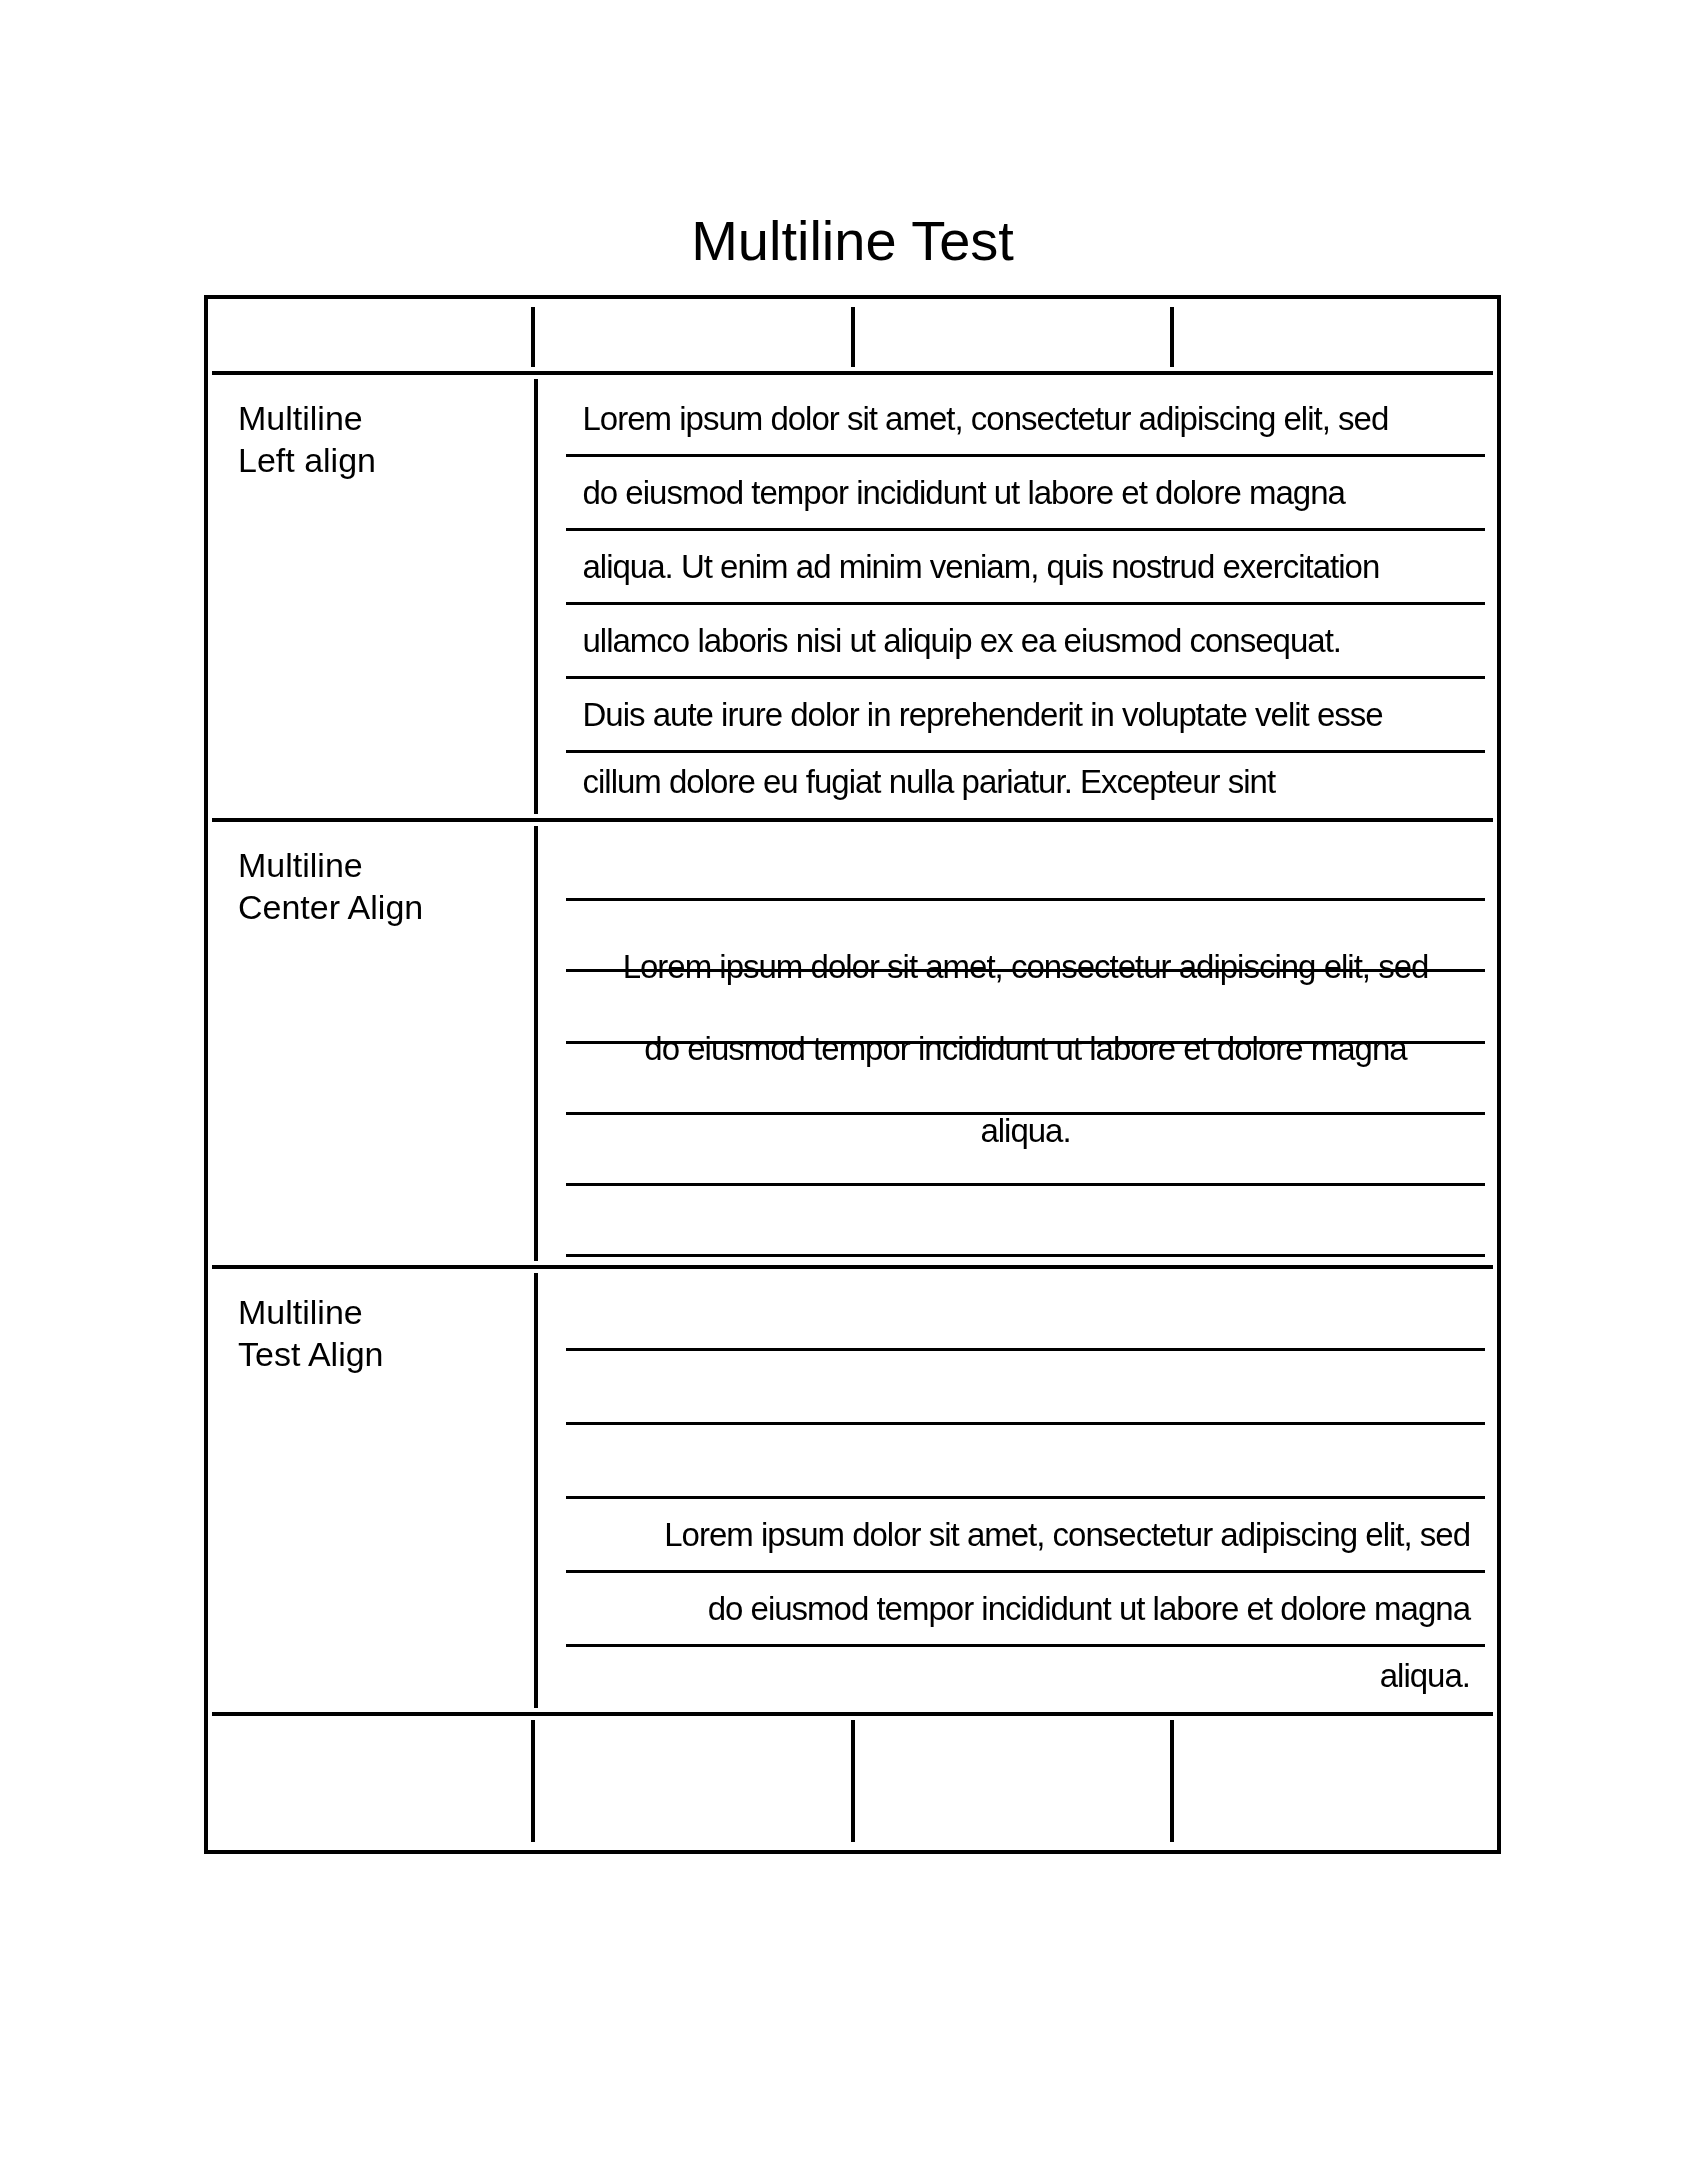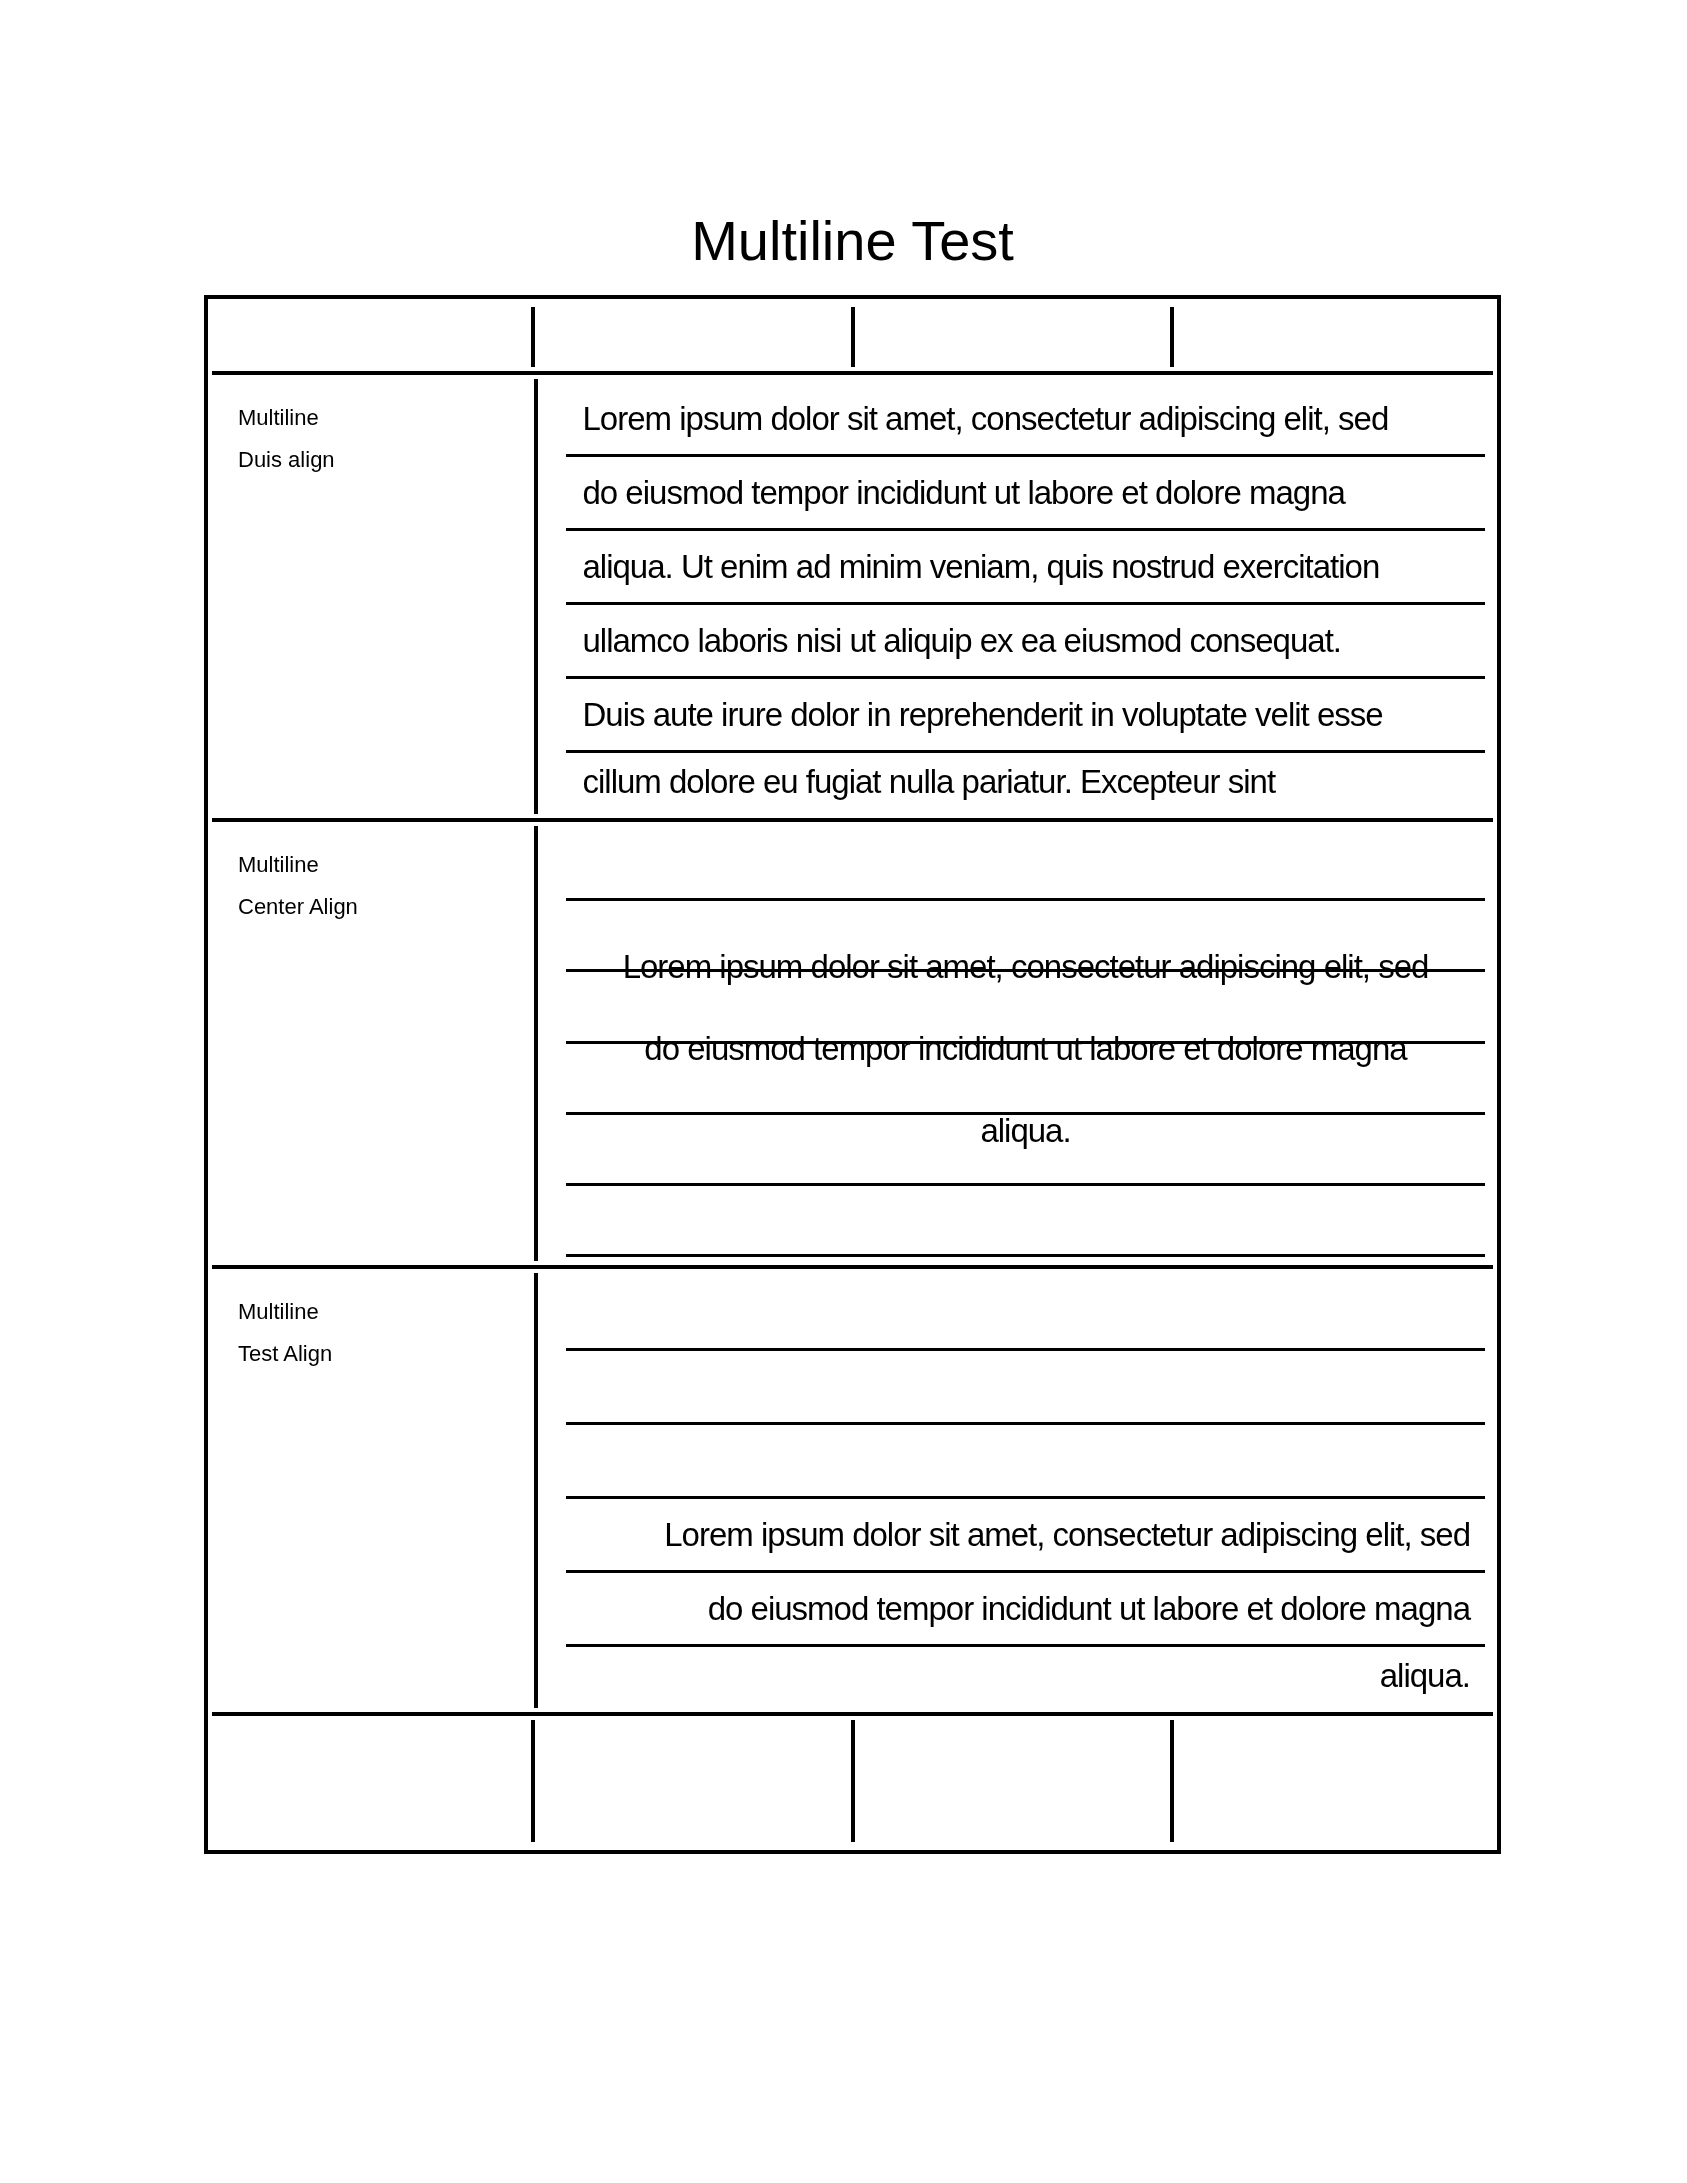--- a/index.html
+++ b/index.html
@@ -39,21 +39,21 @@
   .header-row { height: 72px; border-bottom: 4.8px solid #000000; }
   .footer-row { flex: 1; }
   .grid-cell { flex: 1; border-right: 4.1px solid #000000; }
   .grid-cell:last-child { border-right: none; }
 
   .section { display: flex; height: 447px; border-bottom: 4.8px solid #000000; }
   .label-cell {
     width: 322px;
     border-right: 4.1px solid #000000;
     padding: 18px 6.9px 0 18px;
-    font-size: 22px;
+    font-size: 34px;
     line-height: 34px;
   }
   .section-content {
     flex: 1;
     position: relative;
     display: flex;
     flex-direction: column;
     margin-left: 24px;
   }
   .text-row {
@@ -96,21 +96,21 @@
     <div class="grid-row header-row">
       <div class="grid-cell"></div>
       <div class="grid-cell"></div>
       <div class="grid-cell"></div>
       <div class="grid-cell"></div>
     </div>
 
     <div class="section">
       <div class="label-cell">
         <div>Multiline</div>
-        <div>Duis align</div>
+        <div>Left align</div>
       </div>
       <div class="section-content align-left">
         <div class="text-row">Lorem ipsum dolor sit amet, consectetur adipiscing elit, sed</div>
         <div class="text-row">do eiusmod tempor incididunt ut labore et dolore magna</div>
         <div class="text-row">aliqua. Ut enim ad minim veniam, quis nostrud exercitation</div>
         <div class="text-row">ullamco laboris nisi ut aliquip ex ea eiusmod consequat.</div>
         <div class="text-row">Duis aute irure dolor in reprehenderit in voluptate velit esse</div>
         <div class="text-row">cillum dolore eu fugiat nulla pariatur. Excepteur sint</div>
       </div>
     </div>

